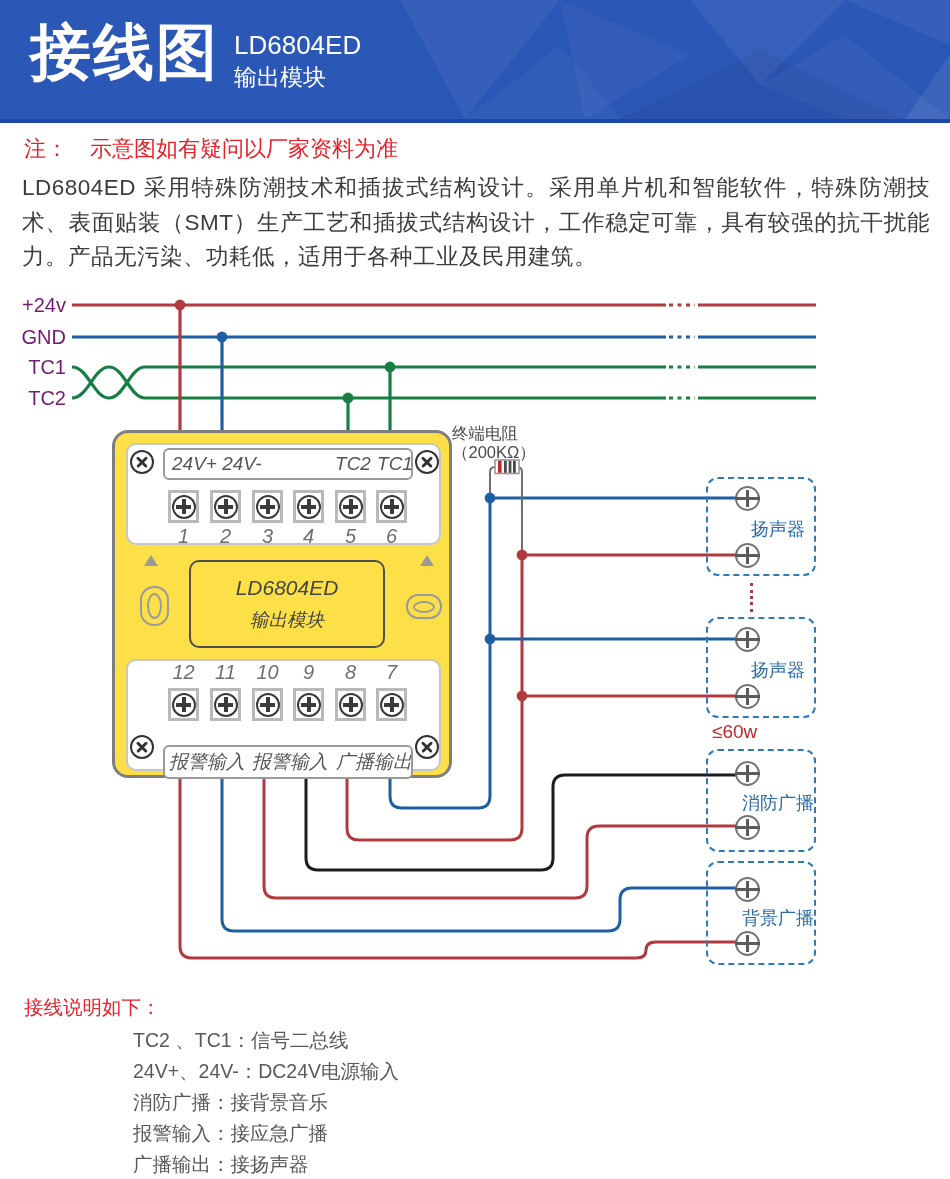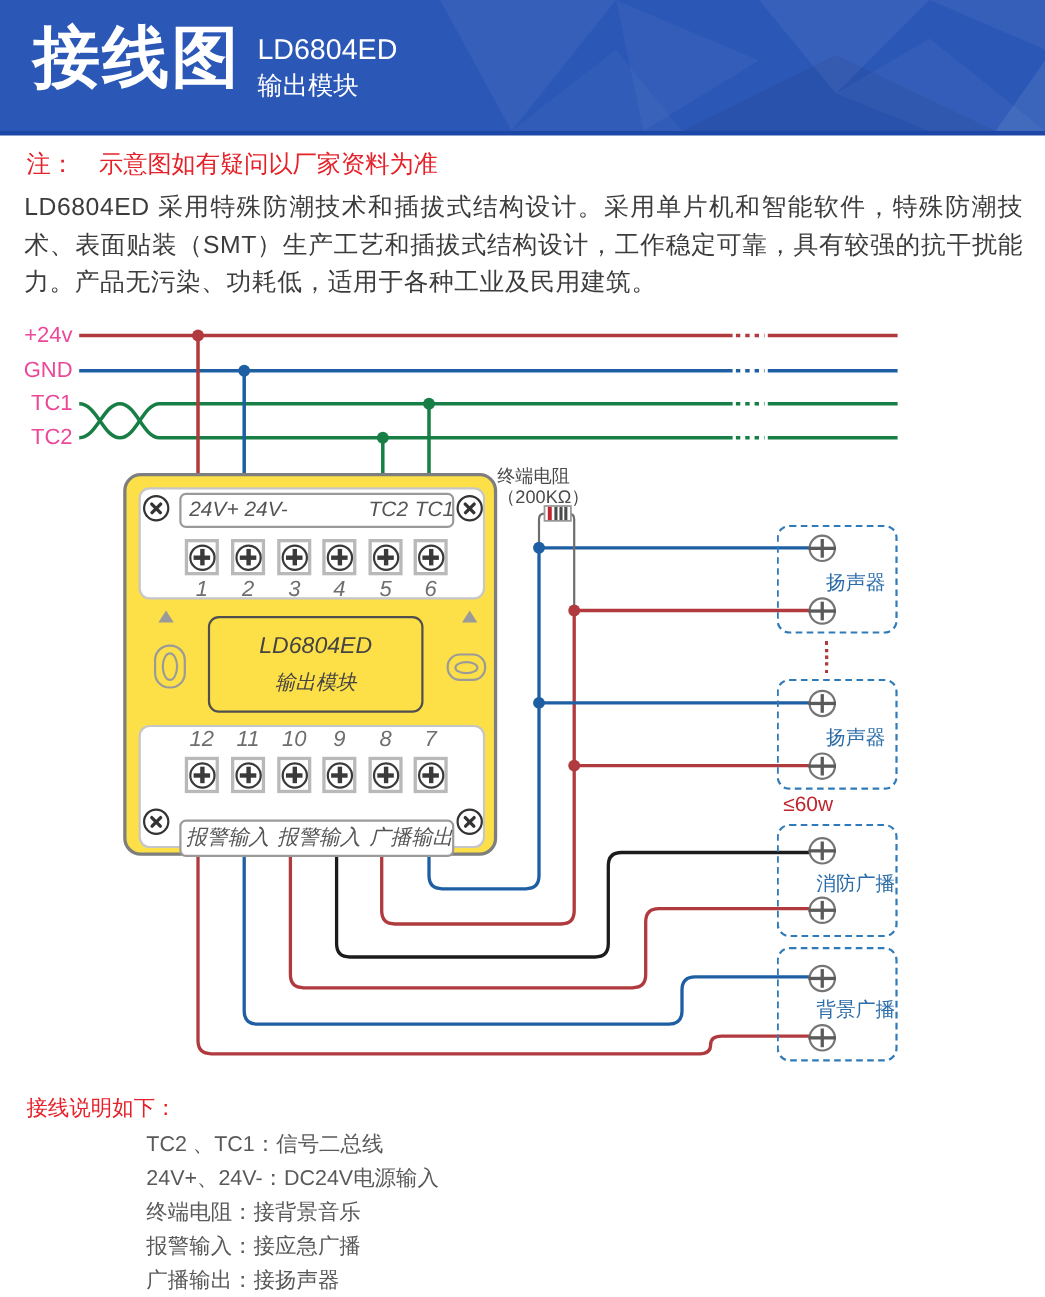--- a/index.html
+++ b/index.html
@@ -21,21 +21,21 @@
         color:#3c3c3c;text-align:justify;letter-spacing:0.5px;}
 
   
   .wires{position:absolute;left:0;top:0;z-index:1;}
   .w-red{stroke:#b03a3e;fill:none;}
   .w-blue{stroke:#1e5fa4;fill:none;}
   .w-green{stroke:#177f45;fill:none;}
   .w-black{stroke:#1c1c1c;fill:none;}
   .w-gray{stroke:#6e6e6e;fill:none;}
 
-  .buslabel{position:absolute;left:18px;width:48px;text-align:right;font-size:20px;color:#ec4899;z-index:2;}
+  .buslabel{position:absolute;left:18px;width:48px;text-align:right;font-size:20px;color:#701a75;z-index:2;}
 
   
   .module{position:absolute;left:112px;top:430px;width:340px;height:348px;box-sizing:border-box;
           background:#fde047;border:3.5px solid #7e7e7e;border-radius:16px;z-index:2;font-style:italic;}
   .mblock{position:absolute;left:11px;width:315px;height:102px;box-sizing:border-box;
           border:2px solid #c6c6c6;border-radius:10px;background:#fff;}
   .mblock.top{top:10px;}
   .mblock.bottom{top:226px;height:112px;}
   .mstrip{position:absolute;left:48px;width:250px;height:32px;box-sizing:border-box;
           border:2px solid #9a9a9a;border-radius:6px;background:#fff;font-size:19px;color:#555;}
@@ -299,18 +299,18 @@
   <div class="dbox" style="top:861px;height:104px">
     <div class="dterm" style="top:14px"></div>
     <div class="dterm" style="top:68px"></div>
     <div class="lbl" style="top:43px">背景广播</div>
   </div>
 
   <div class="legtitle">接线说明如下：</div>
   <div class="legitems">
     <div>TC2 、TC1：信号二总线</div>
     <div>24V+、24V-：DC24V电源输入</div>
-    <div>终端电阻：接背景音乐</div>
+    <div>消防广播：接背景音乐</div>
     <div>报警输入：接应急广播</div>
     <div>广播输出：接扬声器</div>
   </div>
 
 </div>
 
 </body></html>

